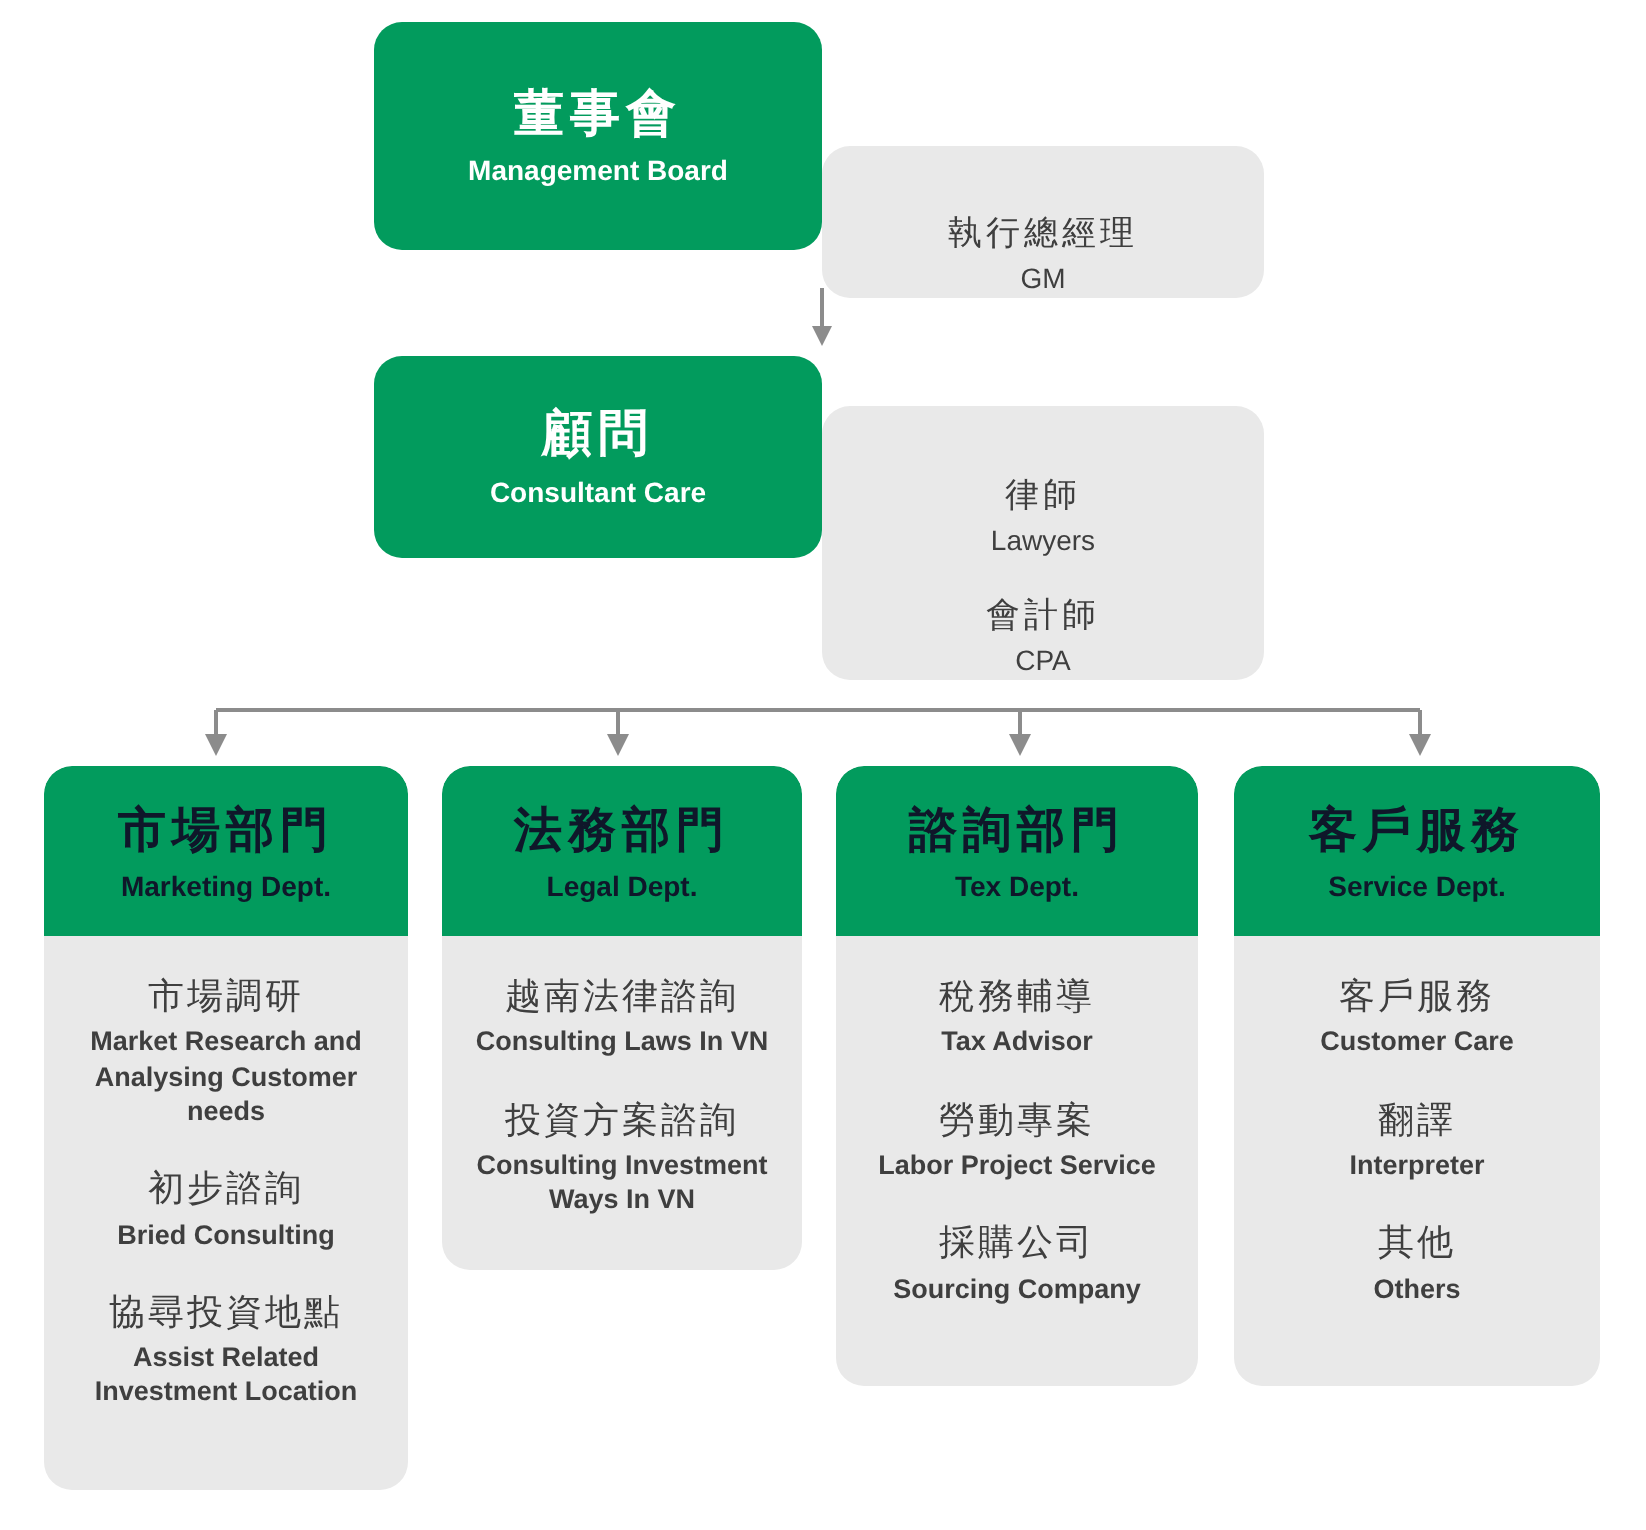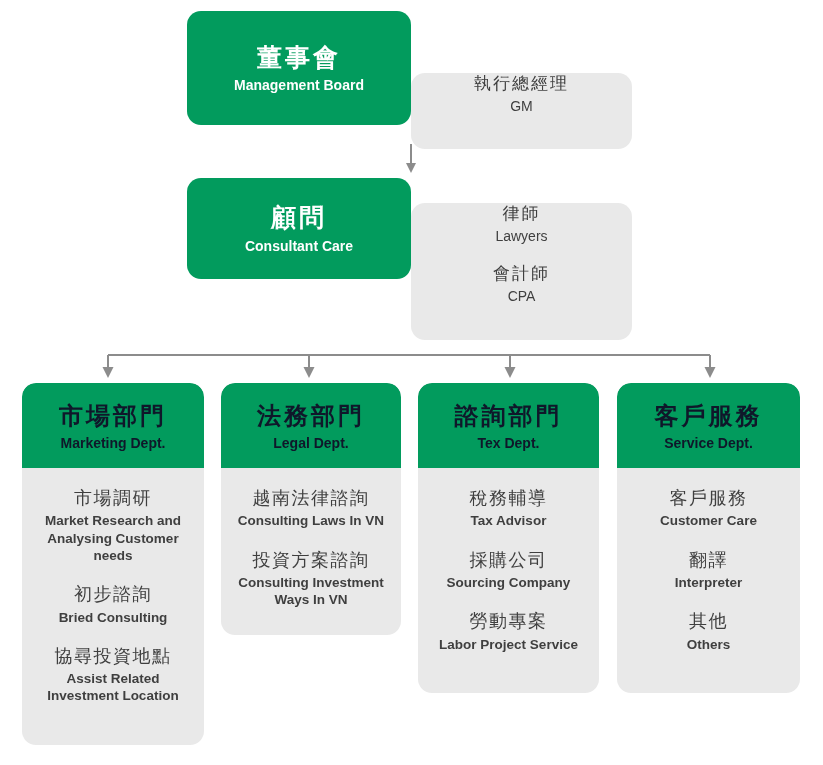--- a/index.html
+++ b/index.html
@@ -40,21 +40,21 @@
     justify-content: center;
     text-align: center;
   }
   .gray-box {
     background: #e9e9e9;
     color: #3f3f3f;
     border-radius: 14px;
     display: flex;
     flex-direction: column;
     align-items: center;
-    justify-content: flex-start;
+    justify-content: flex-end;
     text-align: center;
   }
 
   .cn-title {
     font-size: 25px;
     font-weight: bold;
     letter-spacing: 3px;
     line-height: 1.25;
     margin: 0;
     padding: 0;
@@ -244,27 +244,27 @@
     <div class="dept-head">
       <div class="cn-title">諮詢部門</div>
       <div class="en-title">Tex Dept.</div>
     </div>
     <div class="dept-body">
       <div class="svc-item">
         <div class="svc-cn">稅務輔導</div>
         <div class="svc-en">Tax Advisor</div>
       </div>
       <div class="svc-item">
+        <div class="svc-cn">勞動專案</div>
+        <div class="svc-en">Labor Project Service</div>
+      </div>
+      <div class="svc-item">
         <div class="svc-cn">採購公司</div>
         <div class="svc-en">Sourcing Company</div>
       </div>
-      <div class="svc-item">
-        <div class="svc-cn">勞動專案</div>
-        <div class="svc-en">Labor Project Service</div>
-      </div>
     </div>
   </div>
 
   <div class="dept-col" id="dept-3">
     <div class="dept-head">
       <div class="cn-title">客戶服務</div>
       <div class="en-title">Service Dept.</div>
     </div>
     <div class="dept-body">
       <div class="svc-item">

